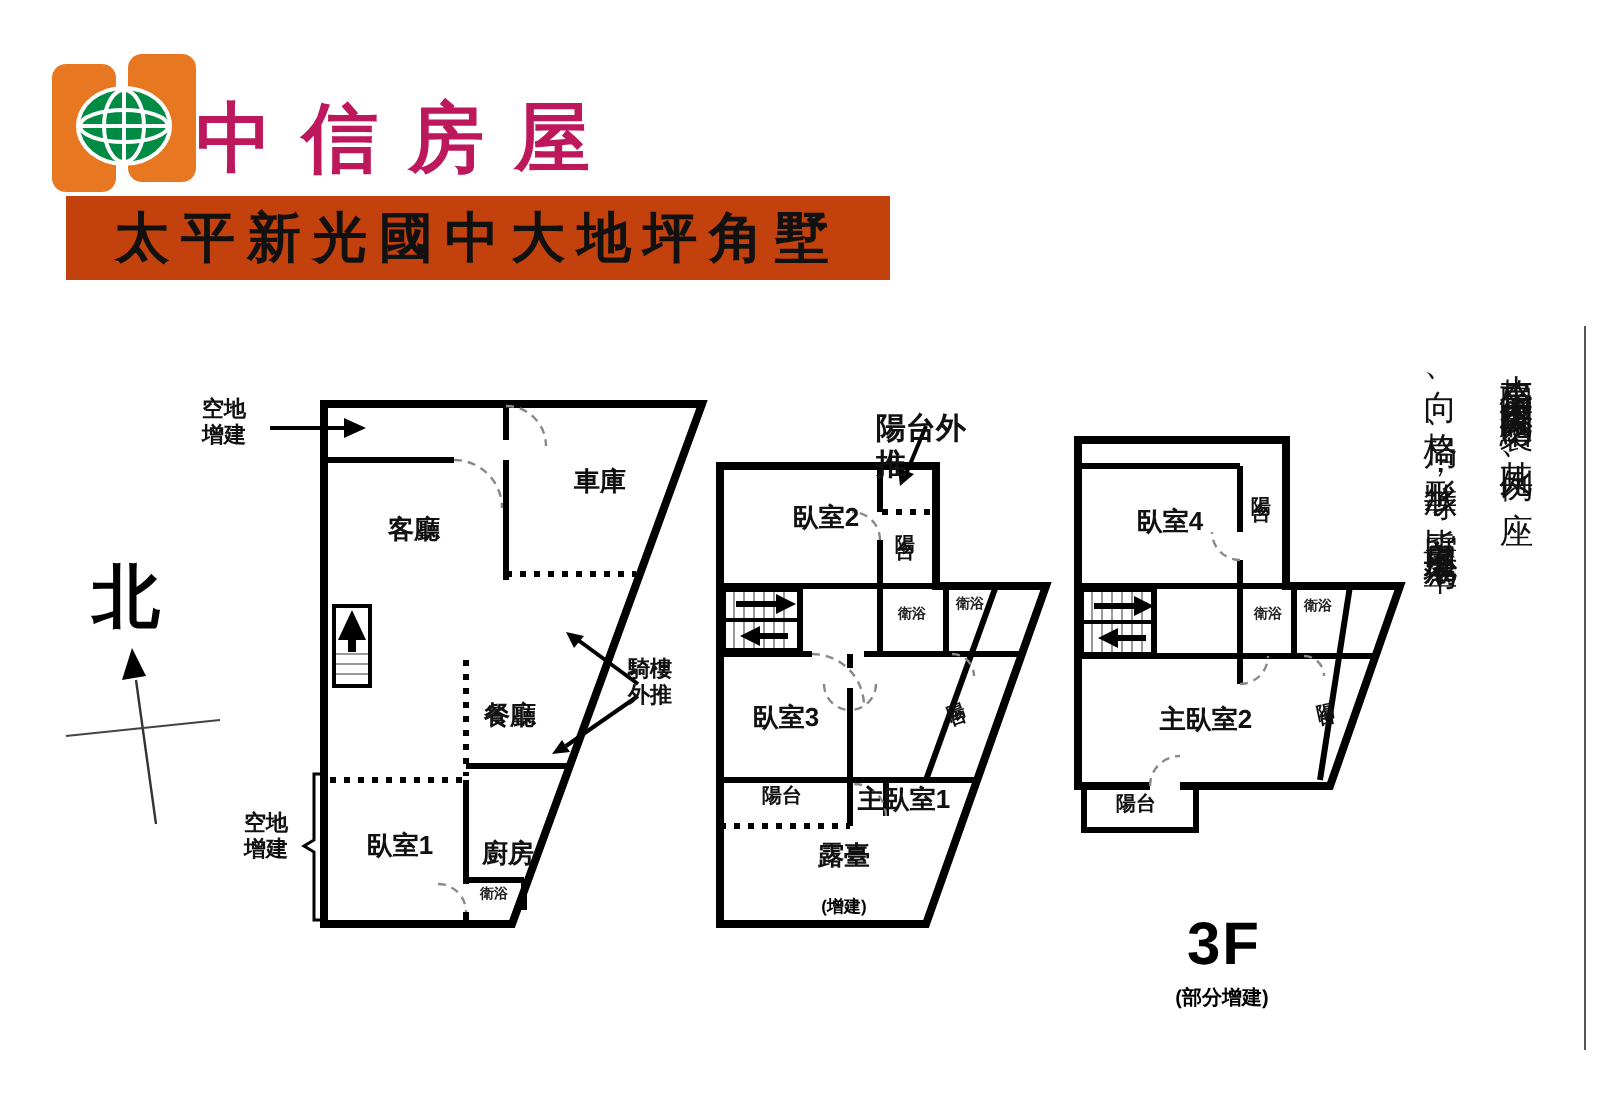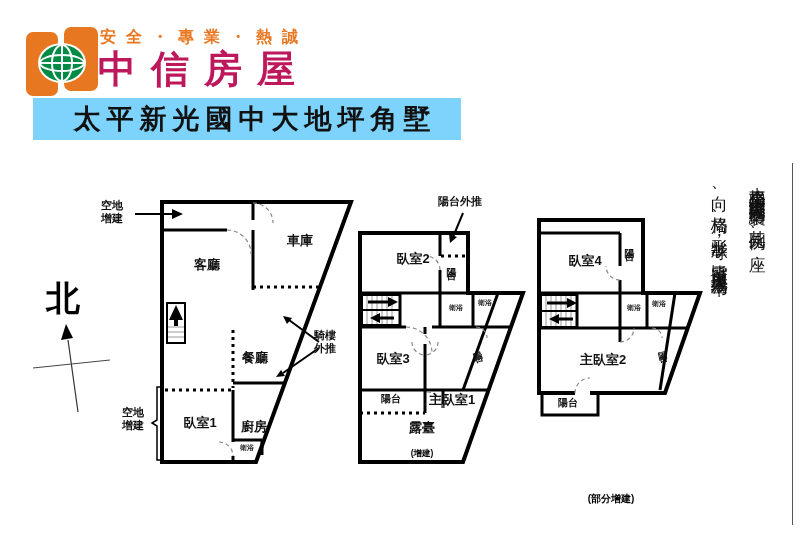--- a/index.html
+++ b/index.html
@@ -6,21 +6,21 @@
   body{
     width:800px;height:553px;position:relative;background:#ffffff;
     font-family:"Liberation Sans","DejaVu Sans",sans-serif;overflow:hidden;
   }
   .abs{position:absolute;}
   
   .slogan{position:absolute;left:100px;top:27px;font-size:16px;font-weight:bold;
     color:#E87722;letter-spacing:10px;white-space:nowrap;}
   .brand{position:absolute;left:98px;top:44px;font-size:38px;font-weight:bold;
     color:#be185d;letter-spacing:15px;white-space:nowrap;}
-  .titlebar{position:absolute;left:33px;top:98px;width:412px;height:42px;background:#7dd3fc;padding-left:16px;}
+  .titlebar{position:absolute;left:33px;top:98px;width:412px;height:42px;background:#c2410c;}
   .titlebar .t{width:100%;text-align:center;line-height:42px;font-size:27px;font-weight:bold;
     color:#111;letter-spacing:6px;white-space:nowrap;}
   
   .plan{position:absolute;}
   .plan svg{position:absolute;left:0;top:0;}
   .room{position:absolute;text-align:center;font-weight:bold;color:#111;font-size:13px;line-height:1.1;}
   .room-sm{position:absolute;text-align:center;font-weight:bold;color:#222;font-size:7px;line-height:1;}
   .ann{position:absolute;font-weight:bold;color:#111;font-size:11px;line-height:1.2;}
   .vtext{position:absolute;writing-mode:vertical-rl;text-orientation:upright;font-weight:bold;
     color:#111;font-size:10px;letter-spacing:2px;line-height:1;}
@@ -54,21 +54,20 @@
     <rect x="40" y="27" width="12" height="22" fill="#ffffff"></rect>
     <g>
       <ellipse cx="38" cy="39" rx="24" ry="20" fill="#ffffff"></ellipse>
       <ellipse cx="38" cy="39" rx="22" ry="18" fill="#008B45"></ellipse>
       <ellipse cx="38" cy="39" rx="10" ry="18" fill="none" stroke="#ffffff" stroke-width="2"></ellipse>
       <ellipse cx="38" cy="39" rx="22" ry="8" fill="none" stroke="#ffffff" stroke-width="2"></ellipse>
       <line x1="16" y1="39" x2="60" y2="39" stroke="#ffffff" stroke-width="2"></line>
       <line x1="38" y1="21" x2="38" y2="57" stroke="#ffffff" stroke-width="2"></line>
     </g>
   </svg>
-  <div class="slogan">安全・專業・熱誠</div>
   <div class="brand">中信房屋</div>
   <div class="titlebar">
     <div class="t">太平新光國中大地坪角墅</div>
   </div>
 </div>
 
 <div class="abs" style="left:30px;top:272px;width:110px;height:150px;">
   <div class="north-char">北</div>
   <svg width="110" height="150" viewBox="0 0 110 150" style="position:absolute;left:0;top:0;">
     <line x1="48" y1="140" x2="38" y2="68" class="thinline"></line>
@@ -170,21 +169,21 @@
       <line x1="32" y1="126" x2="46" y2="126" stroke="#000" stroke-width="3"></line>
       <polygon points="32,121 22,126 32,131" fill="#000"></polygon>
     </g>
 
     <g>
       <line x1="115" y1="21" x2="105" y2="45" class="arrowline"></line>
       <polygon points="102,51 109,45 101,42" fill="#000"></polygon>
     </g>
   </svg>
   <div class="room" style="left:33px;top:60px;width:64px;">臥室2</div>
-  <div class="ann" style="left:90px;top:3px;width:56px;font-size:11px;">陽台外推</div>
+  <div class="ann" style="left:90px;top:14px;width:56px;font-size:15px;">陽台外推</div>
   <div class="vtext" style="left:98px;top:68px;height:38px;">陽台</div>
   <div class="room-sm" style="left:95px;top:112px;width:26px;">衛浴</div>
   <div class="room-sm" style="left:124px;top:107px;width:26px;">衛浴</div>
   <div class="room" style="left:13px;top:160px;width:64px;">臥室3</div>
   <div class="room" style="left:72px;top:159px;width:64px;margin-top:42px;">主臥室1</div>
   <div class="vtext" style="left:127px;top:152px;height:36px;font-size:9px;transform:rotate(-19deg);">陽台</div>
   <div class="room" style="left:24px;top:201px;width:38px;font-size:10px;">陽台</div>
   <div class="room" style="left:43px;top:229px;width:62px;">露臺</div>
   <div class="sublab" style="left:43px;top:256px;width:62px;font-size:8.5px;">(增建)</div>
 </div>
@@ -226,18 +225,19 @@
       <polygon points="24,104 14,109 24,114" fill="#000"></polygon>
     </g>
   </svg>
   <div class="room" style="left:18px;top:44px;width:64px;">臥室4</div>
   <div class="vtext" style="left:89px;top:31px;height:38px;">陽台</div>
   <div class="room-sm" style="left:86px;top:94px;width:26px;">衛浴</div>
   <div class="room-sm" style="left:111px;top:90px;width:26px;">衛浴</div>
   <div class="room" style="left:36px;top:143px;width:64px;">主臥室2</div>
   <div class="vtext" style="left:124px;top:134px;height:36px;font-size:9px;transform:rotate(-12deg);">陽台</div>
   <div class="room" style="left:14px;top:187px;width:38px;font-size:10px;">陽台</div>
+  <div class="floorlab" style="left:46px;top:246px;width:62px;">3F</div>
   <div class="sublab" style="left:28px;top:282px;width:96px;">(部分增建)</div>
 </div>
 
 <div class="v-col" style="left:748px;top:174px;height:332px;">本格局圖未依實際比例繪製，其比例、座</div>
 <div class="v-col" style="left:710px;top:182px;height:332px;">向、格局、形狀等，皆需以房屋現場為準</div>
 <div class="edgeline"></div>
 
 </body></html>

